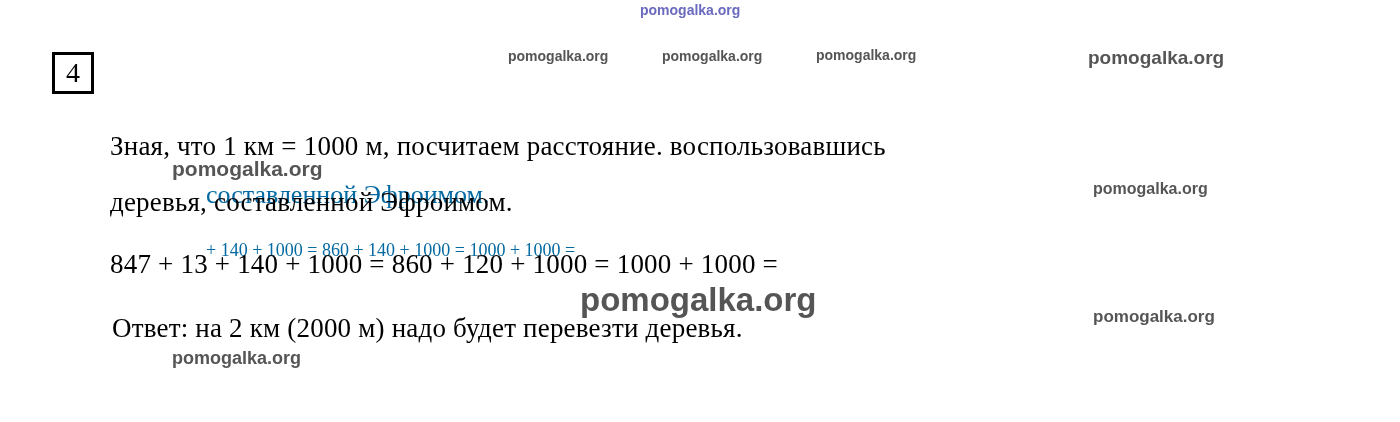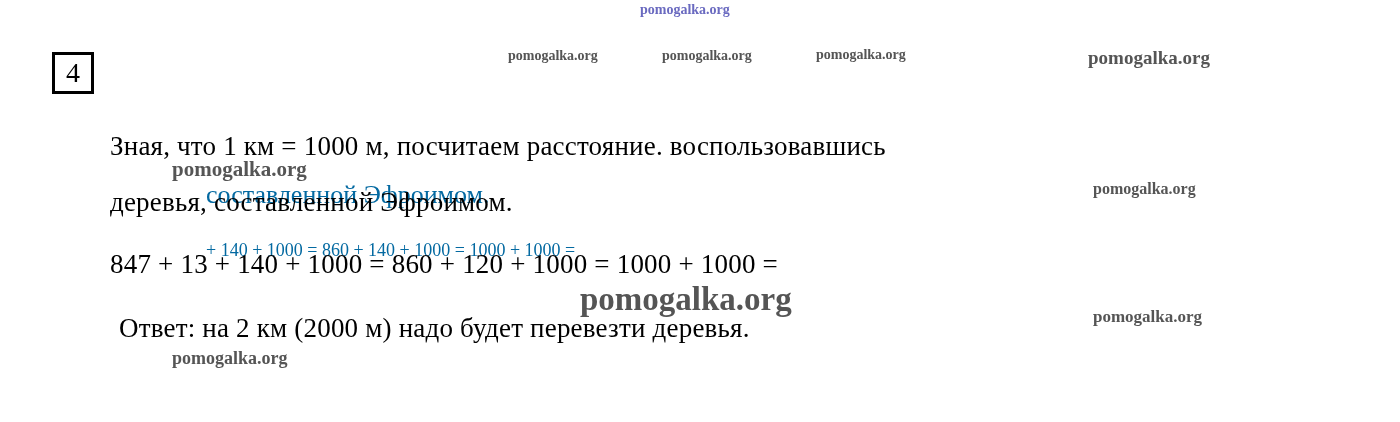--- a/index.html
+++ b/index.html
@@ -12,21 +12,21 @@
     background: #ffffff;
     font-family: "Liberation Serif", serif;
     position: relative;
     overflow: hidden;
   }
 
   
   .wm {
     position: absolute;
     color: #6f6fbf;
-    font-family: Liberation Serif, serif;
+    font-family: Liberation Sans, sans-serif;
     white-space: nowrap;
     pointer-events: none;
     text-align: right;
   }
   .wm-top {
     left: 640px;
     top: 2px;
     font-size: 14px;
     font-weight: bold;
     color: #6a6ac0;
@@ -87,21 +87,21 @@
   .line {
     font-size: 27px;
     line-height: 56px;
     white-space: nowrap;
     letter-spacing: 0.2px;
   }
   .line-1 { margin-left: 0px; }
   .line-2 { margin-left: 0px; }
   .line-3 { margin-top: 6px; }
   .line-4 { margin-top: 4px; }
-  .line-5 { margin-top: 8px; margin-left: 9px; }
+  .line-5 { margin-top: 8px; margin-left: 2px; }
 </style>
 </head>
 <body>
 
 <div class="wm wm-top">pomogalka.org</div>
 
 <div class="wm wm-gray wm-r1a">pomogalka.org</div>
 <div class="wm wm-gray wm-r1b">pomogalka.org</div>
 <div class="wm wm-gray wm-r1c">pomogalka.org</div>
 <div class="wm wm-gray wm-r1d">pomogalka.org</div>

